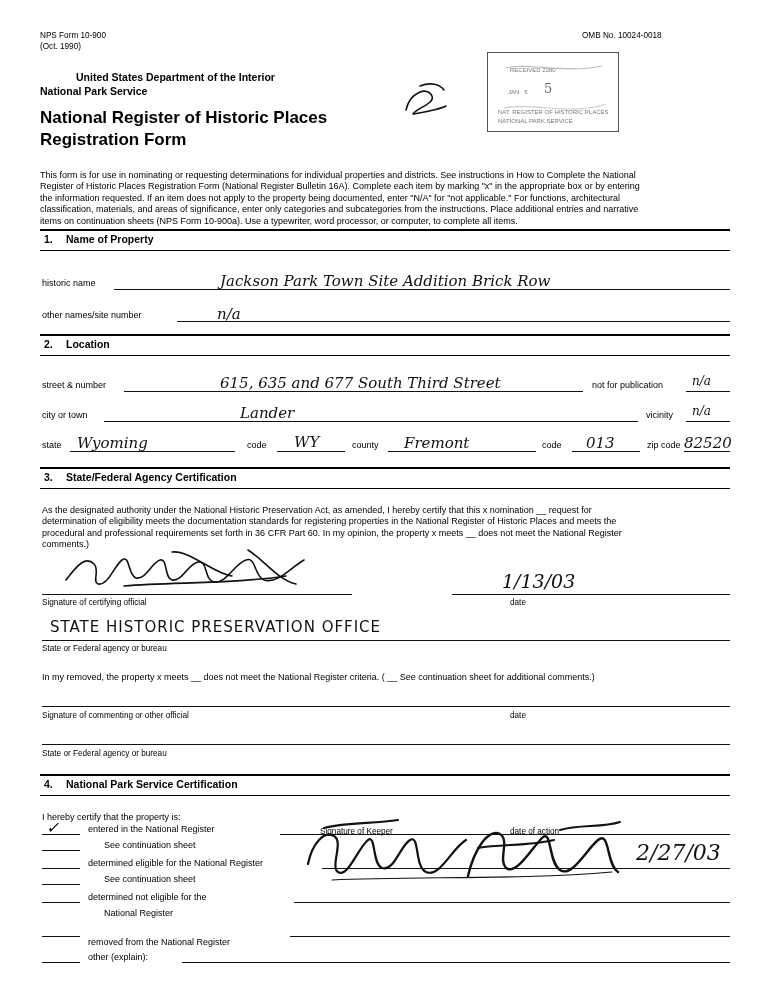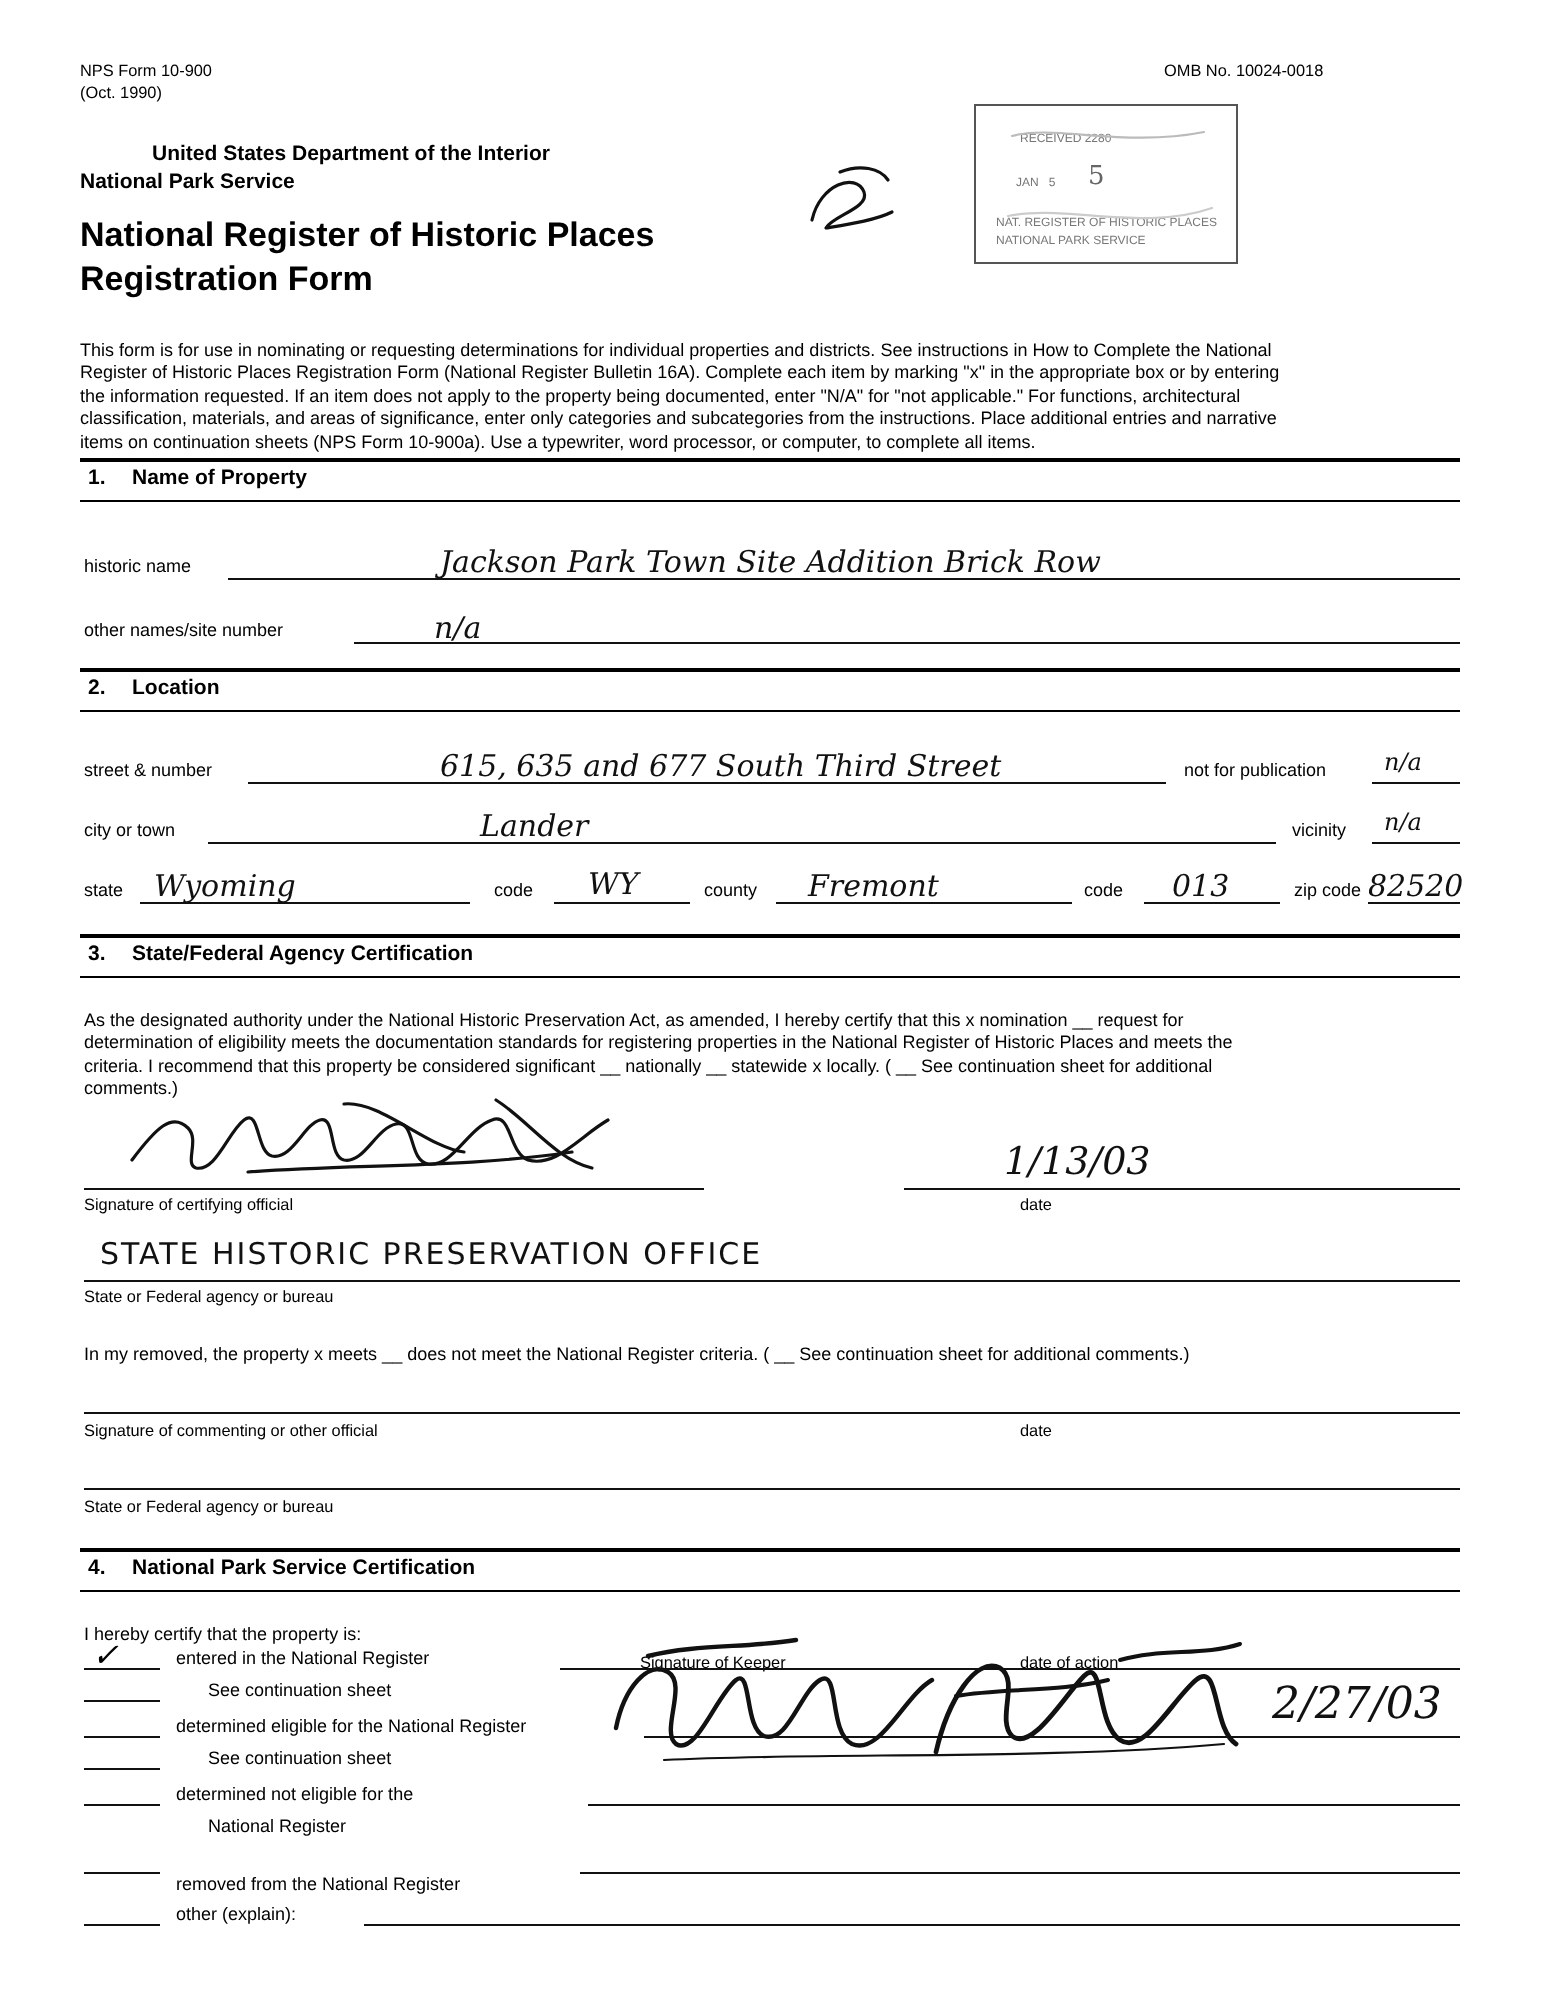--- a/index.html
+++ b/index.html
@@ -210,21 +210,21 @@
     <div class="hand" style="left:652px; top:412px;">82520</div>
 
     <div class="rule thick" style="left:8px; top:445px; width:690px;"></div>
     <div class="sect-label" style="left:12px; top:449px;">3.</div>
     <div class="sect-label" style="left:34px; top:449px;">State/Federal Agency Certification</div>
     <div class="rule" style="left:8px; top:466px; width:690px;"></div>
 
     <div class="para" style="left:10px; top:483px; width:688px;">
       <div>As the designated authority under the National Historic Preservation Act, as amended, I hereby certify that this x  nomination __ request for</div>
       <div>determination of eligibility meets the documentation standards for registering properties in the National Register of Historic Places and meets the</div>
-      <div>criteria.  I recommend that this property be considered significant __ nationally __ statewide x  locally. ( __ See continuation sheet for additional</div>
+      <div>procedural and professional requirements set forth in 36 CFR Part 60.  In my opinion, the property  x  meets __ does not meet the National Register</div>
       <div>comments.)</div>
     </div>
 
     <svg class="scrawl" style="left:32px; top:524px;" width="300" height="50">
       <path d="M2,34 C14,18 22,10 30,18 C36,24 28,36 34,38 C44,40 50,20 58,14 C66,8 64,30 72,32 C82,34 88,16 96,14 C104,12 100,32 108,34 C118,36 124,18 134,16 C144,14 140,34 150,36 C162,38 170,18 182,14 C192,10 190,30 200,34 C214,38 226,22 240,14"></path>
       <path d="M108,6 C126,4 150,28 168,30"></path>
       <path d="M184,4 C200,14 214,34 232,38"></path>
       <path d="M60,40 C110,36 170,38 222,30"></path>
     </svg>
     <div class="rule thin" style="left:10px; top:572px; width:310px;"></div>

